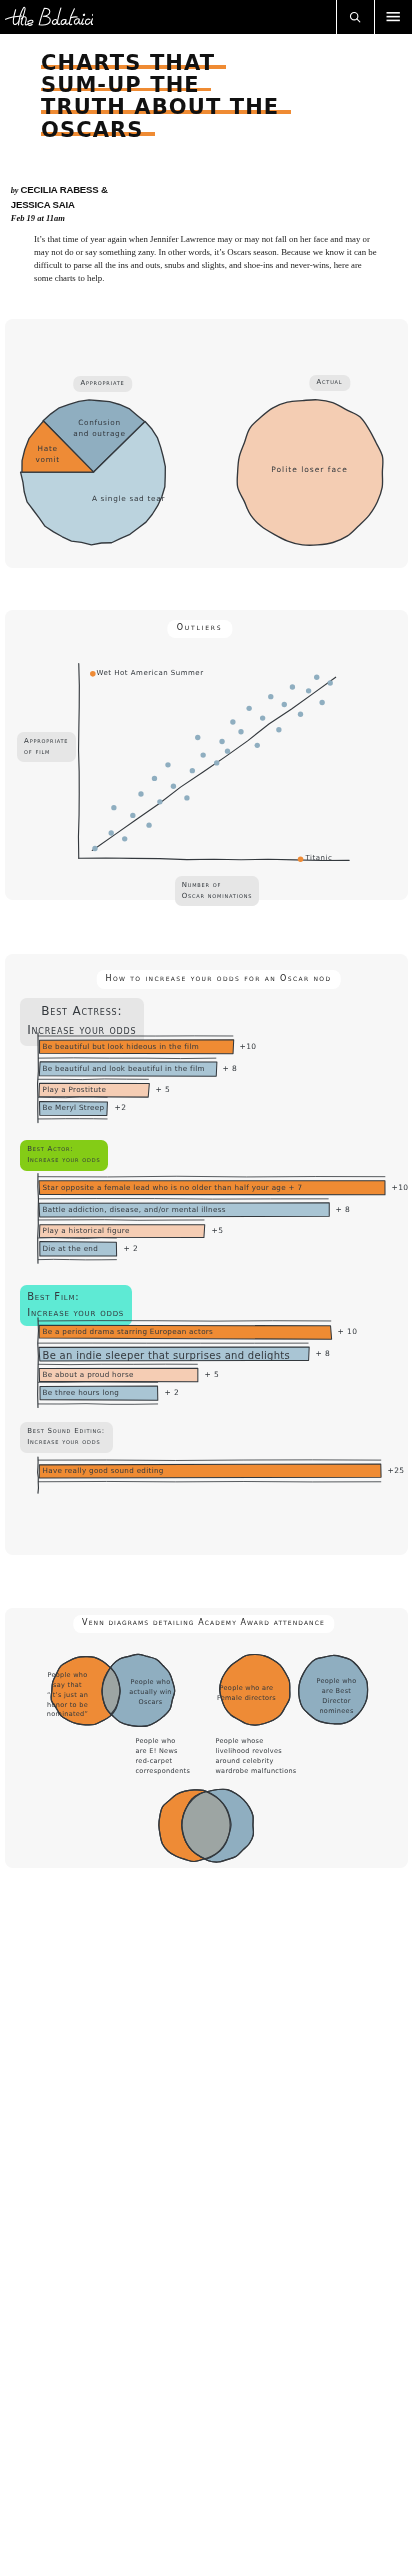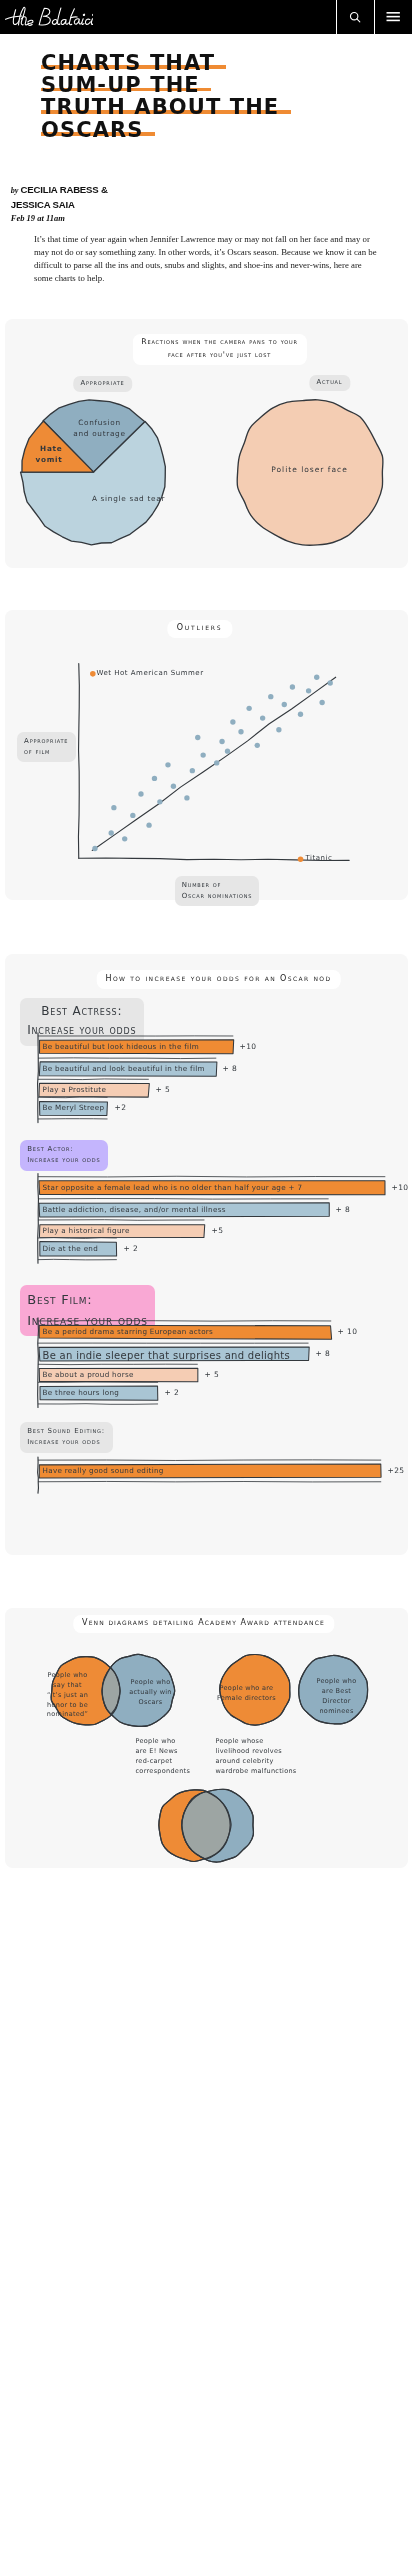--- a/index.html
+++ b/index.html
@@ -68,34 +68,32 @@
 <h1 class="title">
 <span class="l"><em></em><b>CHARTS THAT</b></span>
 <span class="l"><em></em><b>SUM-UP THE</b></span>
 <span class="l"><em></em><b>TRUTH ABOUT THE</b></span>
 <span class="l"><em></em><b>OSCARS</b></span>
 </h1>
 <div class="byline"><span class="by">by</span> <span>CECILIA RABESS &amp; JESSICA SAIA</span></div>
 <div class="pubdate">Feb 19 at 11am</div>
 <p class="intro">It’s that time of year again when Jennifer Lawrence may or may not fall on her face and may or may not do or say something zany. In other words, it’s Oscars season. Because we know it can be difficult to parse all the ins and outs, snubs and slights, and shoe-ins and never-wins, here are some charts to help.</p>
 <div class="panel" style="height:249px;margin-top:34px">
-<div class="ttl" style="left:215px;top:14.4px;transform:translateX(-50%);font-size:7.8px;letter-spacing:0.8px;line-height:1.6;padding:2.6px 8.8px 3.6px">Reactions when the camera pans to your
-face after you've just lost</div>
     <svg class="abs" style="left:0px;top:0px;width:403px;height:249px" viewBox="0 0 782 483">
       <path d="M 172.0 297.0 L 74.0 197.3 L 89.0 184.0 L 105.3 172.2 L 124.3 165.5 L 143.4 159.9 L 163.2 157.0 L 183.1 158.6 L 203.0 160.4 L 222.2 165.8 L 240.7 173.8 L 256.0 186.8 L 271.4 199.4 Z" fill="#8FAEC0" stroke="#33383d" stroke-width="2.6" stroke-linejoin="round"></path>
       <path d="M 172.0 297.0 L 271.8 198.9 L 285.0 213.4 L 295.6 230.0 L 302.0 248.5 L 307.0 267.2 L 311.1 286.3 L 310.9 305.8 L 310.2 325.4 L 304.5 344.3 L 296.3 362.2 L 285.9 378.8 L 273.6 394.1 L 258.0 405.9 L 242.5 417.7 L 224.6 425.5 L 206.8 434.1 L 187.0 434.6 L 167.6 438.1 L 148.4 433.4 L 128.9 430.9 L 111.2 422.5 L 94.2 413.0 L 77.7 402.1 L 66.2 386.0 L 54.7 370.5 L 42.8 354.7 L 37.4 335.7 L 34.8 316.3 L 30.2 297.0 Z" fill="#BBD3DE" stroke="#33383d" stroke-width="2.6" stroke-linejoin="round"></path>
       <path d="M 172.0 297.0 L 32.9 297.0 L 33.1 274.8 L 38.4 253.1 L 46.5 232.2 L 60.2 214.6 L 74.6 197.8 Z" fill="#EE8B36" stroke="#33383d" stroke-width="2.6" stroke-linejoin="round"></path>
       <path d="M 732.3 297.0 C 732.1 306.9 733.5 317.1 731.9 326.7 C 730.2 336.4 726.5 346.1 722.4 355.0 C 718.2 364.0 712.8 372.7 706.8 380.4 C 700.7 388.1 693.2 394.6 686.0 401.4 C 678.9 408.2 672.0 415.9 663.8 421.3 C 655.5 426.7 645.9 430.7 636.4 433.6 C 626.9 436.4 616.7 437.5 606.8 438.3 C 597.0 439.1 586.9 439.5 577.2 438.2 C 567.4 437.0 557.7 434.2 548.5 430.7 C 539.4 427.3 530.8 422.5 522.3 417.7 C 513.8 413.0 505.0 408.2 497.4 402.0 C 489.8 395.9 482.3 388.8 476.8 380.7 C 471.2 372.7 468.5 362.8 464.3 353.8 C 460.1 344.9 453.8 336.3 451.6 326.8 C 449.5 317.4 450.9 306.8 451.4 297.0 C 451.9 287.2 452.3 277.2 454.5 267.8 C 456.6 258.3 461.0 249.5 464.5 240.2 C 467.9 230.9 469.7 220.3 475.0 212.0 C 480.3 203.7 488.7 197.2 496.2 190.6 C 503.7 183.9 511.4 177.2 520.0 172.3 C 528.7 167.5 538.4 163.7 547.9 161.4 C 557.5 159.0 567.6 159.0 577.4 158.2 C 587.2 157.4 597.0 156.0 606.8 156.7 C 616.5 157.3 626.7 158.8 635.9 162.0 C 645.1 165.1 653.2 171.1 662.0 175.8 C 670.8 180.4 681.2 183.4 688.6 189.7 C 696.0 196.1 701.1 205.6 706.3 213.9 C 711.6 222.3 715.7 231.1 720.1 240.0 C 724.4 248.8 730.5 257.6 732.5 267.1 C 734.5 276.6 732.4 287.1 732.3 297.0 Z" fill="#F4CDB3" stroke="#33383d" stroke-width="2.6"></path>
     </svg>
     <div class="pill" style="left:98px;top:57px;transform:translateX(-50%);font-size:6.8px;letter-spacing:0.8px;line-height:1.45;text-align:center;background:#E6E6E6;padding:2.6px 7.7px 3.6px">Appropriate</div>
     <div class="pill" style="left:325px;top:56px;transform:translateX(-50%);font-size:6.8px;letter-spacing:0.8px;line-height:1.45;text-align:center;background:#E6E6E6;padding:2.6px 7.7px 3.6px">Actual</div>
     <div class="hand" style="left:95px;top:99px;font-size:7.3px;letter-spacing:0.7px;color:#33383d;font-weight:400;line-height:1.5;text-align:center;transform:translateX(-50%);">Confusion
 and outrage</div>
     <div class="hand" style="left:97px;top:175px;font-size:7.3px;letter-spacing:0.7px;color:#33383d;font-weight:400;line-height:1.5;text-align:center;transform:translateX(-50%);margin-left:27px;">A single sad tear</div>
-    <div class="hand" style="left:31px;top:125px;font-size:7.3px;letter-spacing:0.7px;color:#33383d;font-weight:700;line-height:1.5;text-align:right;">Hate
+    <div class="hand" style="left:31px;top:125px;font-size:7.3px;letter-spacing:0.7px;color:#33383d;font-weight:400;line-height:1.5;text-align:center;">Hate
 vomit</div>
     <div class="hand" style="left:305px;top:145px;font-size:7.5px;letter-spacing:1px;color:#33383d;font-weight:400;line-height:1.5;text-align:center;transform:translateX(-50%);">Polite loser face</div>
   </div>
 <div class="panel" style="height:290px;margin-top:42px">
 <div class="ttl" style="left:195px;top:9.3px;transform:translateX(-50%);font-size:8px;letter-spacing:1.8px;line-height:1.5;padding:2.6px 9.8px 3.6px">Outliers</div>
     <svg class="abs" style="left:0;top:0;width:403px;height:290px" viewBox="0 0 782 563">
       <path d="M 143.0 104.0 L 144.1 146.0 L 143.9 188.0 L 143.2 230.0 L 142.6 272.0 L 143.8 314.0 L 143.9 356.0 L 143.6 398.0 L 142.4 440.0 L 143.0 482.0 " stroke="#33383d" stroke-width="2.2" fill="none" stroke-linecap="round"></path>
       <path d="M 143.0 482.0 L 195.5 481.5 L 248.0 482.2 L 300.5 482.8 L 353.0 484.5 L 405.5 484.0 L 458.0 484.9 L 510.5 483.9 L 563.0 485.2 L 615.5 486.4 L 668.0 486.0 " stroke="#33383d" stroke-width="2.2" fill="none" stroke-linecap="round"></path>
       <path d="M 169.2 466.9 L 212.4 436.5 L 255.5 406.1 L 298.8 376.2 L 340.6 343.8 L 384.4 314.5 L 427.9 284.7 L 470.9 254.1 L 512.2 221.2 L 556.2 192.1 L 599.1 161.4 L 641.8 130.5 " stroke="#33383d" stroke-width="2.2" fill="none" stroke-linecap="round"></path>
       <circle cx="174.5" cy="463.1" r="5.2" fill="#8FAEC0"></circle>
@@ -157,21 +155,21 @@
       <path d="M 64.0 320.0 L 91.0 319.8 L 118.0 319.5 L 145.0 319.5 L 172.0 319.6 L 199.0 320.0 " stroke="#33383d" stroke-width="1.6" fill="none"></path>
     </svg>
     <div class="hand" style="left:38px;top:88px;font-size:7.2px;letter-spacing:0.3px;color:#33383d;font-weight:400;line-height:1.32;text-align:left;">Be beautiful but look hideous in the film</div>
     <div class="hand" style="left:235px;top:88px;font-size:7.5px;letter-spacing:0.4px;color:#33383d;font-weight:400;line-height:1.32;text-align:left;">+10</div>
     <div class="hand" style="left:38px;top:110px;font-size:7.2px;letter-spacing:0.3px;color:#33383d;font-weight:400;line-height:1.32;text-align:left;">Be beautiful and look beautiful in the film</div>
     <div class="hand" style="left:218px;top:110px;font-size:7.5px;letter-spacing:0.4px;color:#33383d;font-weight:400;line-height:1.32;text-align:left;">+ 8</div>
     <div class="hand" style="left:38px;top:131px;font-size:7.2px;letter-spacing:0.3px;color:#33383d;font-weight:400;line-height:1.32;text-align:left;">Play a Prostitute</div>
     <div class="hand" style="left:151px;top:131px;font-size:7.5px;letter-spacing:0.4px;color:#33383d;font-weight:400;line-height:1.32;text-align:left;">+ 5</div>
     <div class="hand" style="left:38px;top:149px;font-size:7.2px;letter-spacing:0.3px;color:#33383d;font-weight:400;line-height:1.32;text-align:left;">Be Meryl Streep</div>
     <div class="hand" style="left:110px;top:149px;font-size:7.5px;letter-spacing:0.4px;color:#33383d;font-weight:400;line-height:1.32;text-align:left;">+2</div>
-    <div class="pill" style="left:15px;top:186px;font-size:7px;letter-spacing:0.8px;line-height:1.62;text-align:left;background:#c4b5fd;padding:3.6px 7.7px 4.6px">Best Actor:
+    <div class="pill" style="left:15px;top:186px;font-size:7px;letter-spacing:0.8px;line-height:1.62;text-align:left;background:#84cc16;padding:3.6px 7.7px 4.6px">Best Actor:
 Increase your odds</div>
     <svg class="abs" style="left:0;top:0;width:403px;height:601px" viewBox="0 0 782 1166">
       <path d="M 64.0 426.0 L 63.7 450.9 L 64.9 475.7 L 64.4 500.6 L 64.6 525.4 L 63.5 550.3 L 63.6 575.1 L 64.0 600.0 " stroke="#33383d" stroke-width="2.2" fill="none" stroke-linecap="round"></path>
       <path d="M 65.9 439.8 L 737.3 439.9 L 737.4 466.9 L 67.2 466.6 Z" fill="#EF8B33" stroke="#33383d" stroke-width="2.0" stroke-linejoin="round"></path>
       <path d="M 64.0 432.0 L 198.8 432.5 L 333.6 431.2 L 468.4 432.5 L 603.2 431.7 L 738.0 432.0 " stroke="#33383d" stroke-width="1.6" fill="none"></path>
       <path d="M 65.9 483.7 L 629.2 482.8 L 629.2 508.8 L 67.3 510.1 Z" fill="#A9C5D4" stroke="#33383d" stroke-width="2.0" stroke-linejoin="round"></path>
       <path d="M 64.0 475.0 L 176.8 474.4 L 289.6 474.5 L 402.4 475.5 L 515.2 475.1 L 628.0 475.0 " stroke="#33383d" stroke-width="1.6" fill="none"></path>
       <path d="M 67.6 525.1 L 387.6 525.1 L 386.0 550.2 L 66.8 549.4 Z" fill="#F5CDB4" stroke="#33383d" stroke-width="2.0" stroke-linejoin="round"></path>
       <path d="M 64.0 516.0 L 128.6 515.8 L 193.2 515.5 L 257.8 516.6 L 322.4 516.2 L 387.0 516.0 " stroke="#33383d" stroke-width="1.6" fill="none"></path>
       <path d="M 67.5 557.9 L 216.1 559.3 L 216.6 586.1 L 67.7 585.9 Z" fill="#A9C5D4" stroke="#33383d" stroke-width="2.0" stroke-linejoin="round"></path>
@@ -179,21 +177,21 @@
       <path d="M 64.0 593.0 L 94.6 592.4 L 125.2 592.9 L 155.8 593.4 L 186.4 593.3 L 217.0 593.0 " stroke="#33383d" stroke-width="1.6" fill="none"></path>
     </svg>
     <div class="hand" style="left:38px;top:229px;font-size:7.2px;letter-spacing:0.3px;color:#33383d;font-weight:400;line-height:1.32;text-align:left;">Star opposite a female lead who is no older than half your age + 7</div>
     <div class="hand" style="left:387px;top:229px;font-size:7.5px;letter-spacing:0.4px;color:#33383d;font-weight:400;line-height:1.32;text-align:left;">+10</div>
     <div class="hand" style="left:38px;top:251px;font-size:7.2px;letter-spacing:0.3px;color:#33383d;font-weight:400;line-height:1.32;text-align:left;">Battle addiction, disease, and/or mental illness</div>
     <div class="hand" style="left:331px;top:251px;font-size:7.5px;letter-spacing:0.4px;color:#33383d;font-weight:400;line-height:1.32;text-align:left;">+ 8</div>
     <div class="hand" style="left:38px;top:272px;font-size:7.2px;letter-spacing:0.3px;color:#33383d;font-weight:400;line-height:1.32;text-align:right;">Play a historical figure</div>
     <div class="hand" style="left:207px;top:272px;font-size:7.5px;letter-spacing:0.4px;color:#33383d;font-weight:400;line-height:1.32;text-align:left;">+5</div>
     <div class="hand" style="left:38px;top:290px;font-size:7.2px;letter-spacing:0.3px;color:#33383d;font-weight:400;line-height:1.32;text-align:left;">Die at the end</div>
     <div class="hand" style="left:119px;top:290px;font-size:7.5px;letter-spacing:0.4px;color:#33383d;font-weight:400;line-height:1.32;text-align:left;">+ 2</div>
-    <div class="pill" style="left:15px;top:331px;font-size:13px;letter-spacing:0.8px;line-height:1.62;text-align:left;background:#f9a8d4;padding:3.6px 7.7px 4.6px">Best Film:
+    <div class="pill" style="left:15px;top:331px;font-size:10px;letter-spacing:0.8px;line-height:1.62;text-align:left;background:#5eead4;padding:3.6px 7.7px 4.6px">Best Film:
 Increase your odds</div>
     <svg class="abs" style="left:0;top:0;width:403px;height:601px" viewBox="0 0 782 1166">
       <path d="M 64.0 706.0 L 64.9 730.9 L 63.6 755.7 L 64.7 780.6 L 64.1 805.4 L 63.7 830.3 L 63.4 855.1 L 64.0 880.0 " stroke="#33383d" stroke-width="2.2" fill="none" stroke-linecap="round"></path>
       <path d="M 66.5 720.3 L 631.7 721.3 L 633.8 747.3 L 66.4 745.2 Z" fill="#EF8B33" stroke="#33383d" stroke-width="2.0" stroke-linejoin="round"></path>
       <path d="M 64.0 712.0 L 177.8 711.3 L 291.6 711.5 L 405.4 712.3 L 519.2 711.5 L 633.0 712.0 " stroke="#33383d" stroke-width="1.6" fill="none"></path>
       <path d="M 65.9 763.2 L 590.3 762.6 L 589.1 788.7 L 67.6 789.5 Z" fill="#A9C5D4" stroke="#33383d" stroke-width="2.0" stroke-linejoin="round"></path>
       <path d="M 64.0 755.0 L 169.0 754.9 L 274.0 755.1 L 379.0 755.1 L 484.0 755.1 L 589.0 755.0 " stroke="#33383d" stroke-width="1.6" fill="none"></path>
       <path d="M 66.4 804.0 L 374.2 803.9 L 374.2 830.0 L 67.0 829.2 Z" fill="#F5CDB4" stroke="#33383d" stroke-width="2.0" stroke-linejoin="round"></path>
       <path d="M 64.0 796.0 L 126.0 796.7 L 188.0 796.0 L 250.0 796.1 L 312.0 795.8 L 374.0 796.0 " stroke="#33383d" stroke-width="1.6" fill="none"></path>
       <path d="M 67.9 839.0 L 296.0 838.0 L 296.5 866.0 L 68.1 864.6 Z" fill="#A9C5D4" stroke="#33383d" stroke-width="2.0" stroke-linejoin="round"></path>

